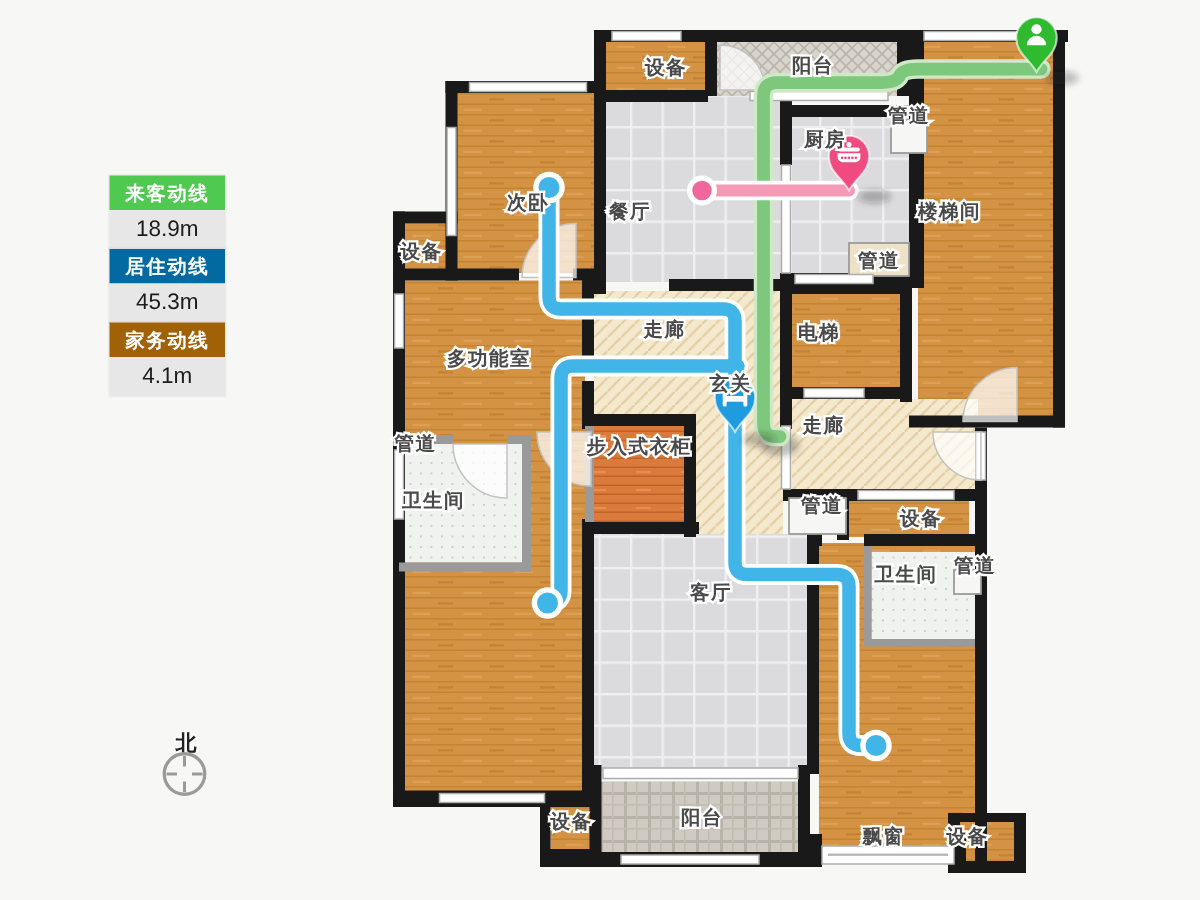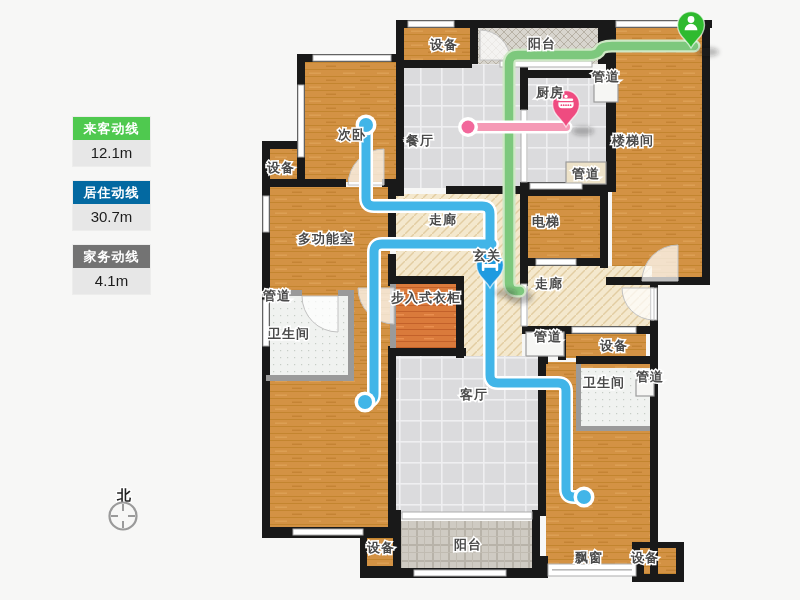--- a/index.html
+++ b/index.html
@@ -13,26 +13,26 @@
   .winline{fill:#b9b9b9;}
   .door{fill:rgba(255,255,255,0.72);stroke:#c2c2c2;stroke-width:1;}
   .pipebox{fill:#f6f6f4;stroke:#9b9b9b;stroke-width:1.2;}
   .pipebox2{fill:#ede2c8;stroke:#9b9b9b;stroke-width:1.2;}
   
   text.rl{font-size:13px;font-weight:600;fill:#4a4a4a;stroke:#ffffff;stroke-width:3px;
           paint-order:stroke;text-anchor:middle;letter-spacing:1px;}
   text.north{font-size:14px;font-weight:700;fill:#222;stroke:#fff;stroke-width:2.5px;paint-order:stroke;text-anchor:middle;}
   
   .legend{position:absolute;left:73px;top:117px;width:77px;}
-  .lg-item{margin-bottom:15px;box-shadow:0 0 0 1px rgba(0,0,0,0.04);}
+  .lg-item{box-shadow:0 0 0 1px rgba(0,0,0,0.04);}
   .lg-head{height:23px;line-height:23px;text-align:center;color:#fff;font-size:13px;font-weight:700;letter-spacing:1px;}
   .lg-val{height:26px;line-height:26px;text-align:center;color:#1c1c1c;font-size:15px;background:#e7e7e7;}
   .lg-green{background:#4fc94f;}
   .lg-blue{background:#0369a1;}
-  .lg-pink{background:#737373;}
+  .lg-pink{background:#a16207;}
 </style>
 </head>
 <body>
 
 <div id="stage">
 
 <svg id="plan" width="800" height="600" viewBox="0 0 800 600">
   <defs>
     <pattern id="wood" width="34" height="14" patternUnits="userSpaceOnUse">
       <rect width="34" height="14" fill="#d39244"></rect>
@@ -306,25 +306,25 @@
       <line x1="123" y1="521" x2="123" y2="528"></line>
       <line x1="111" y1="516" x2="118" y2="516"></line>
       <line x1="128" y1="516" x2="135" y2="516"></line>
     </g>
   </g>
 </svg>
 
   <div class="legend">
     <div class="lg-item">
       <div class="lg-head lg-green">来客动线</div>
-      <div class="lg-val">12.1m</div>
+      <div class="lg-val">18.9m</div>
     </div>
     <div class="lg-item">
       <div class="lg-head lg-blue">居住动线</div>
-      <div class="lg-val">30.7m</div>
+      <div class="lg-val">45.3m</div>
     </div>
     <div class="lg-item">
       <div class="lg-head lg-pink">家务动线</div>
       <div class="lg-val">4.1m</div>
     </div>
   </div>
 
 </div>
 
 </body></html>

